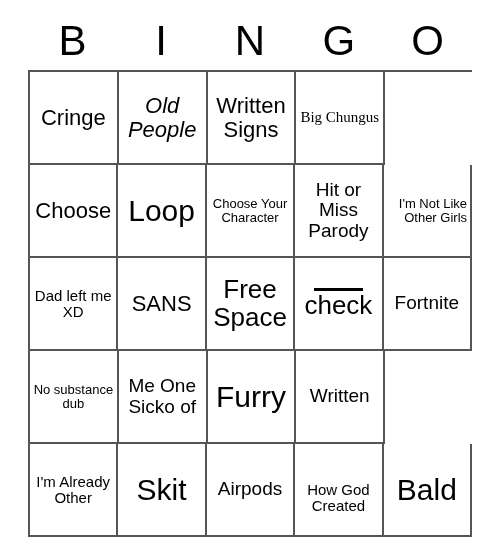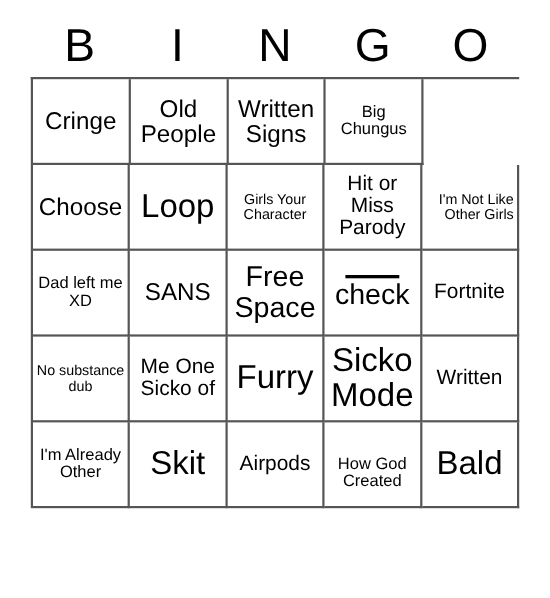--- a/index.html
+++ b/index.html
@@ -46,21 +46,21 @@
     border-top: 2px solid #555555;
     border-left: 2px solid #555555;
     box-sizing: border-box;
   }
   .grid-row {
     display: flex;
     width: 100%;
   }
   .cell {
     width: 88.8px;
-    height: 78px;
+    height: 93px;
     box-sizing: border-box;
     border-right: 2px solid #555555;
     border-bottom: 2px solid #555555;
     display: flex;
     align-items: center;
     justify-content: center;
     text-align: center;
     padding: 1px 3px;
     overflow: hidden;
   }
@@ -103,49 +103,49 @@
   </div>
 
   <div class="grid" id="bingo-grid">
       <div class="grid-row">
         <div class="cell">
           <div style="width: 100%;">
             <span class="cell-text t-lg">Cringe</span>
           </div>
         </div>
         <div class="cell">
-          <div style="width: 100%;">
+          <div style="width: 100%; font-style: italic;">
             <span class="cell-text t-lg">Old People</span>
           </div>
         </div>
         <div class="cell">
           <div style="width: 100%;">
             <span class="cell-text t-lg">Written Signs</span>
           </div>
         </div>
         <div class="cell">
-          <div style="width: 100%;">
+          <div style="width: 100%; font-family: Liberation Serif, serif;">
             <span class="cell-text t-sm">Big Chungus</span>
           </div>
         </div>
       </div>
       <div class="grid-row">
         <div class="cell">
           <div style="width: 100%;">
             <span class="cell-text t-lg">Choose</span>
           </div>
         </div>
         <div class="cell">
           <div style="width: 100%;">
             <span class="cell-text t-xxl">Loop</span>
           </div>
         </div>
         <div class="cell">
           <div style="width: 100%;">
-            <span class="cell-text t-xs">Girls Your Character</span>
+            <span class="cell-text t-xs">Choose Your Character</span>
           </div>
         </div>
         <div class="cell">
           <div style="width: 100%;">
             <span class="cell-text t-md">Hit or Miss Parody</span>
           </div>
         </div>
         <div class="cell">
           <div style="width: 100%; text-align: right;">
             <span class="cell-text t-xs">I'm Not Like Other Girls</span>
@@ -191,25 +191,20 @@
             <span class="cell-text t-md">Me One Sicko of</span>
           </div>
         </div>
         <div class="cell">
           <div style="width: 100%;">
             <span class="cell-text t-xxl">Furry</span>
           </div>
         </div>
         <div class="cell">
           <div style="width: 100%;">
-            <span class="cell-text t-xxl">Sicko Mode</span>
-          </div>
-        </div>
-        <div class="cell">
-          <div style="width: 100%;">
             <span class="cell-text t-md">Written</span>
           </div>
         </div>
       </div>
       <div class="grid-row">
         <div class="cell">
           <div style="width: 100%;">
             <span class="cell-text t-sm">I'm Already Other</span>
           </div>
         </div>

